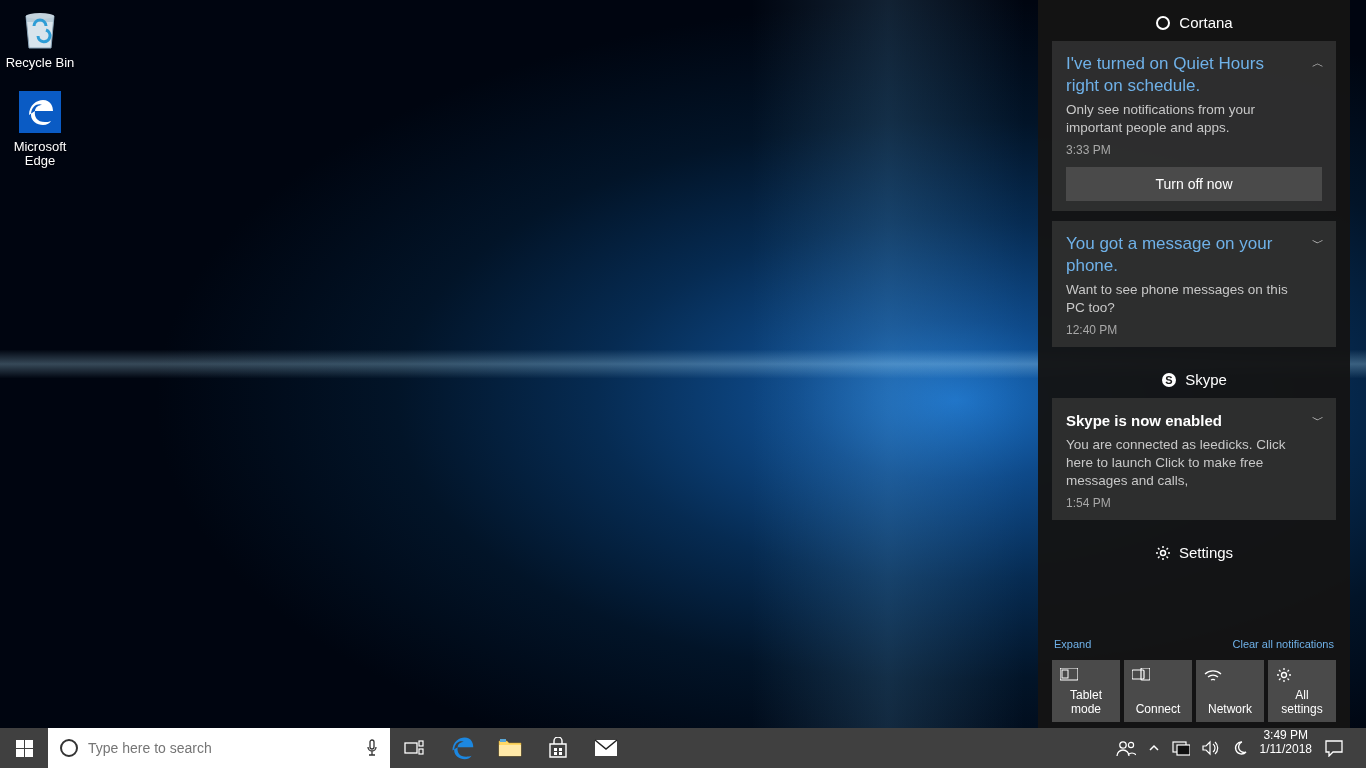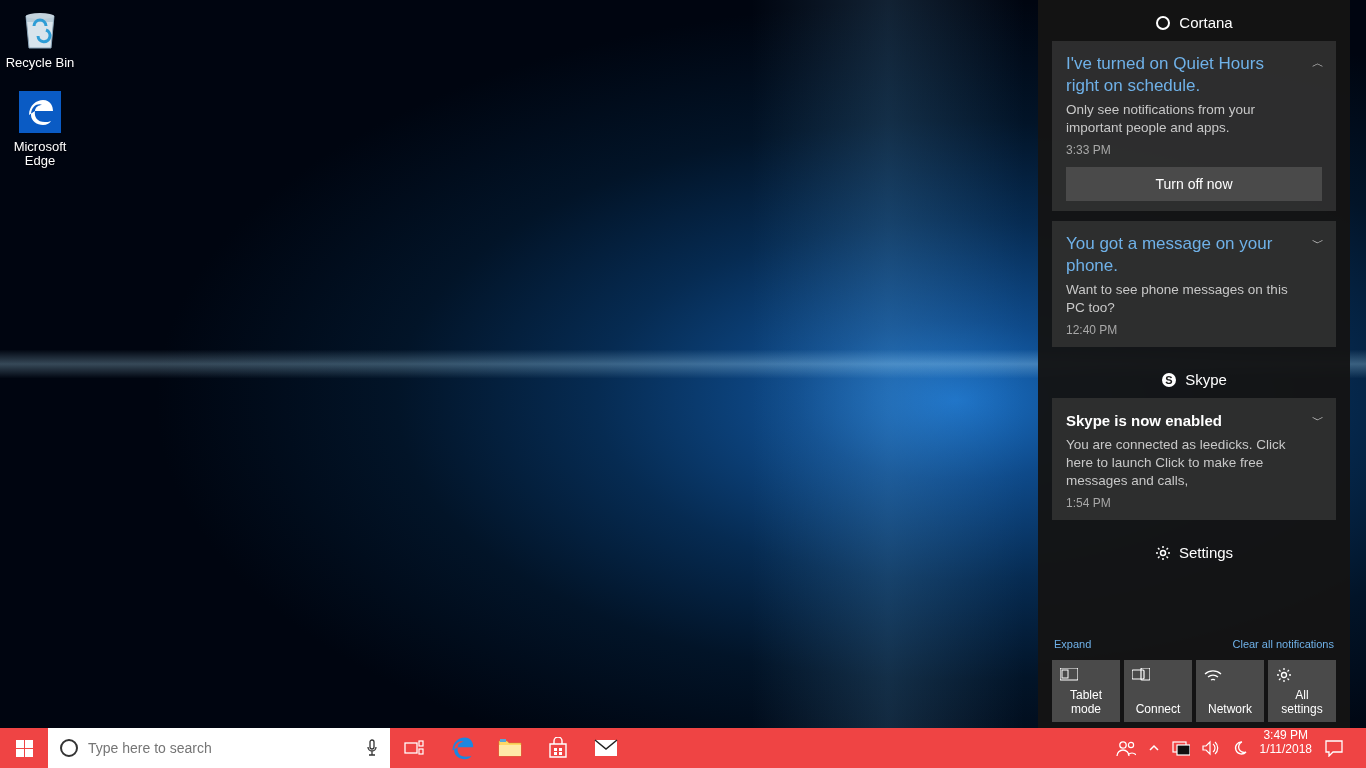--- a/index.html
+++ b/index.html
@@ -17,21 +17,21 @@
     linear-gradient(to bottom, transparent 48%, rgba(180,230,255,.3) 50%, transparent 52%);
   pointer-events:none;
 }
 .desktop-icon { position:absolute; width:76px; text-align:center; color:#fff; font-size:13px; cursor:pointer; }
 .desktop-icon .icon-box { width:48px; height:48px; margin:0 auto 4px; display:flex; align-items:center; justify-content:center; }
 .desktop-icon .label { text-shadow:0 1px 2px rgba(0,0,0,.8); line-height:14px; }
 .recycle-bin-icon { width:40px; height:44px; }
 .edge-icon { width:42px; height:42px; background:#0a5bc4; display:flex; align-items:center; justify-content:center; }
 
 
-.taskbar { position:absolute; bottom:0; left:0; width:1366px; height:40px; background:#ef4444; display:flex; align-items:stretch; color:#fff; font-size:12px; }
+.taskbar { position:absolute; bottom:0; left:0; width:1366px; height:40px; background:#404040; display:flex; align-items:stretch; color:#fff; font-size:12px; }
 .tb-btn { display:flex; align-items:center; justify-content:center; cursor:pointer; }
 .start-btn { width:48px; }
 .searchbox { display:flex; align-items:center; width:342px; background:#fff; color:#555; }
 .searchbox .cortana-ring { width:18px; height:18px; border:2px solid #333; border-radius:50%; margin:0 10px 0 12px; }
 .searchbox input { border:none; outline:none; flex:1; font-size:14px; color:#333; background:transparent; }
 .searchbox .mic { width:36px; display:flex; justify-content:center; color:#333; }
 .tb-icon { width:48px; }
 .tb-spacer { flex:1; }
 .tray { display:flex; align-items:center; }
 .tray .tray-item { padding:0 6px; height:40px; display:flex; align-items:center; justify-content:flex-start; cursor:pointer; }

